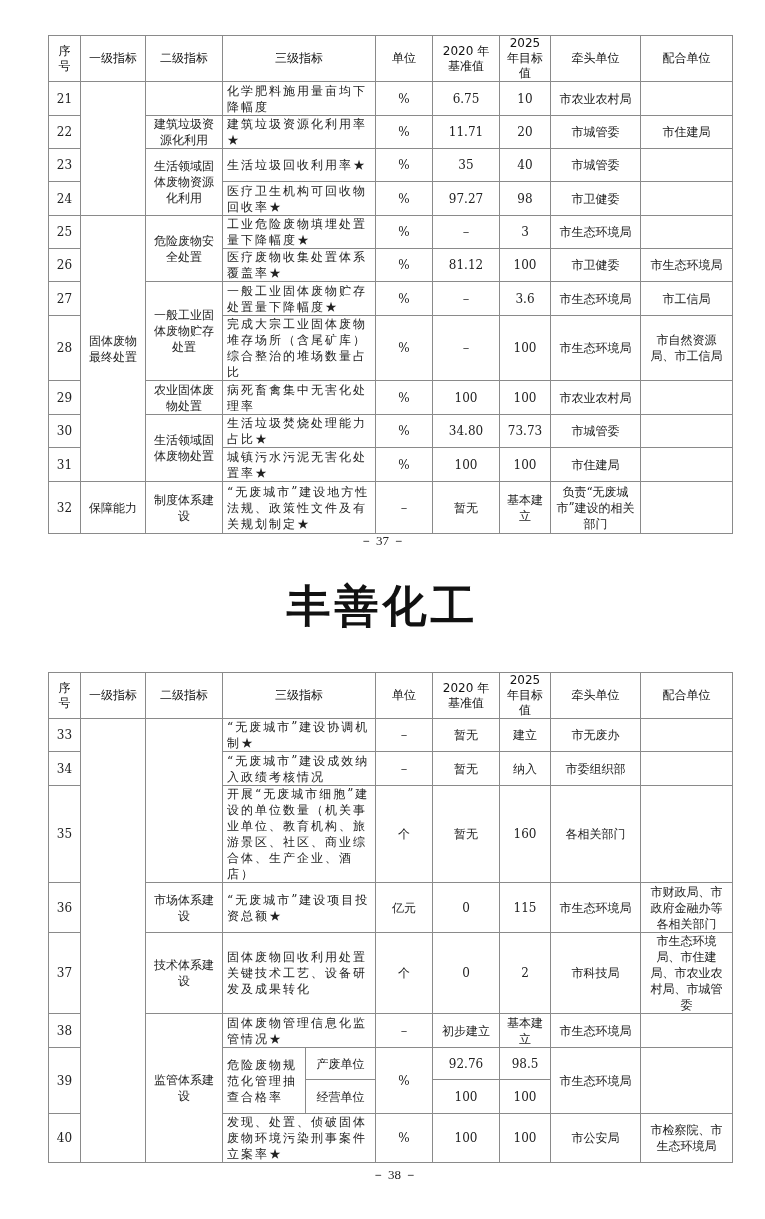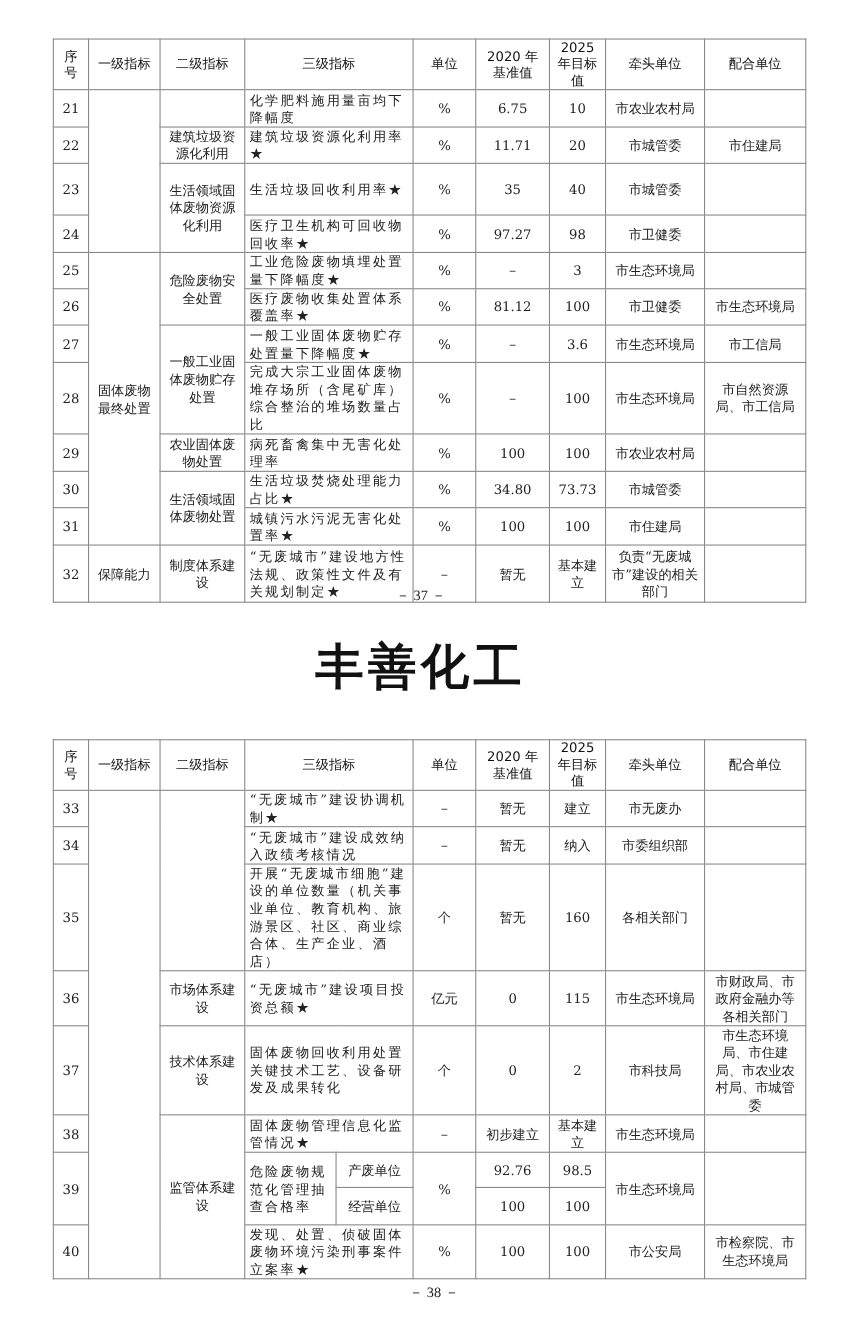--- a/index.html
+++ b/index.html
@@ -61,21 +61,21 @@
     <td>22</td>
     <td>建筑垃圾资源化利用</td>
     <td class="t3">建筑垃圾资源化利用率★</td>
     <td>%</td>
     <td class="num">11.71</td>
     <td class="num">20</td>
     <td>市城管委</td>
     <td>市住建局</td>
   </tr>
 
-  <tr style="height:47px">
+  <tr style="height:33px">
     <td>23</td>
     <td rowspan="2">生活领域固体废物资源化利用</td>
     <td class="t3">生活垃圾回收利用率★</td>
     <td>%</td>
     <td class="num">35</td>
     <td class="num">40</td>
     <td>市城管委</td>
     <td></td>
   </tr>
 

